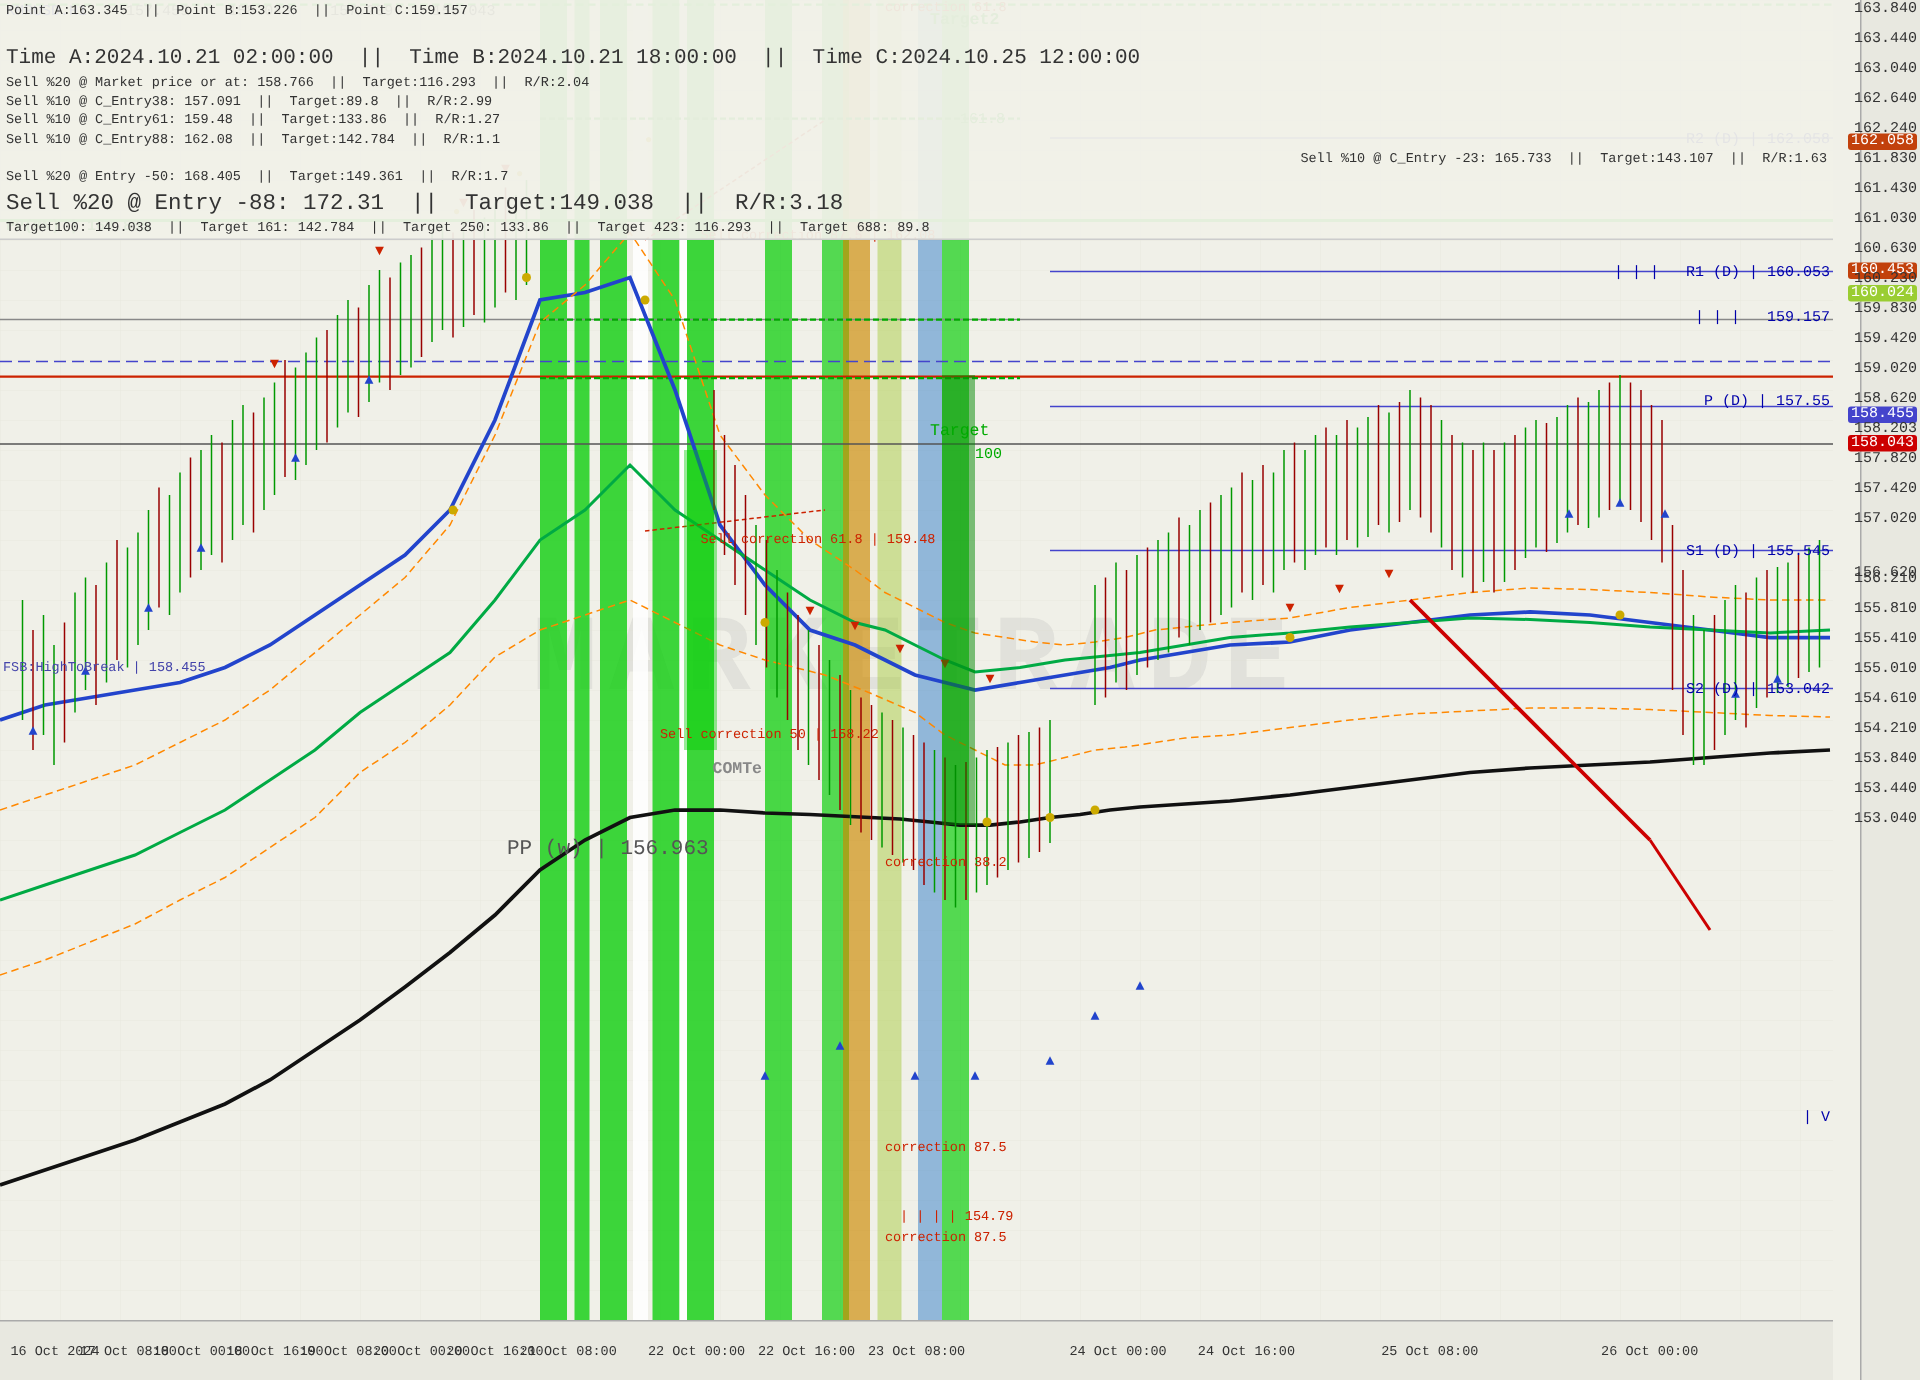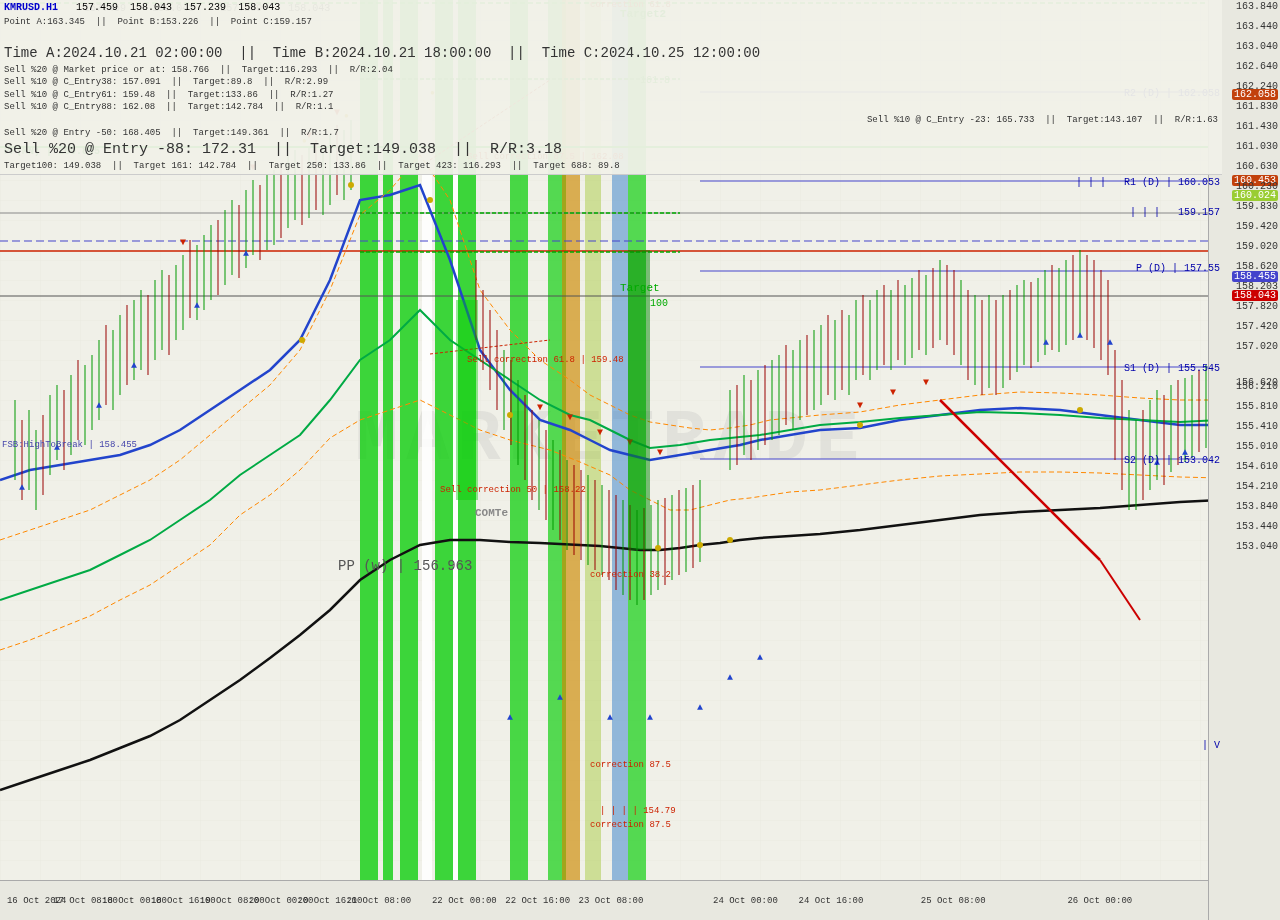--- a/index.html
+++ b/index.html
@@ -34,21 +34,21 @@
       white-space: nowrap;
       overflow: hidden;
     }
     .info-line span { margin-right: 4px; }
     .blue { color: #0000cc; }
 
     #price-scale {
       position: absolute;
       right: 0;
       top: 0;
-      width: 72px;
+      width: 40px;
       height: 100%;
       background: #e8e8e0;
       border-left: 1px solid #aaa;
       z-index: 5;
     }
     .price-label {
       position: absolute;
       right: 2px;
       font-size: 10px;
       color: #333;
@@ -529,28 +529,20 @@
     <div class="time-label" style="left:38%;">22 Oct 00:00</div>
     <div class="time-label" style="left:44%;">22 Oct 16:00</div>
     <div class="time-label" style="left:50%;">23 Oct 08:00</div>
     <div class="time-label" style="left:61%;">24 Oct 00:00</div>
     <div class="time-label" style="left:68%;">24 Oct 16:00</div>
     <div class="time-label" style="left:78%;">25 Oct 08:00</div>
     <div class="time-label" style="left:90%;">26 Oct 00:00</div>
   </div>
 
   <div style="position:absolute; top:0; left:0; right:58px; background:rgba(240,240,232,0.95); padding:1px 4px; z-index:20; pointer-events:none; border-bottom:1px solid #ccc;">
-    <div style="font-size:10px; line-height:1.45;">
-      <span style="color:#0000cc; font-weight:bold;">KMRUSD.H1</span>
-      &nbsp;
-      <span>157.459</span>&nbsp;
-      <span>158.043</span>&nbsp;
-      <span>157.239</span>&nbsp;
-      <span>158.043</span>
-    </div>
     <div style="font-size:9px; color:#333; line-height:1.4;">Point A:163.345 &nbsp;||&nbsp; Point B:153.226 &nbsp;||&nbsp; Point C:159.157</div>
     <div style="font-size:14px; color:#333; line-height:1.4;margin-top:16px;">Time A:2024.10.21 02:00:00 &nbsp;||&nbsp; Time B:2024.10.21 18:00:00 &nbsp;||&nbsp; Time C:2024.10.25 12:00:00</div>
     <div style="font-size:9px; color:#333; line-height:1.4;">Sell %20 @ Market price or at: 158.766 &nbsp;||&nbsp; Target:116.293 &nbsp;||&nbsp; R/R:2.04</div>
     <div style="font-size:9px; color:#333; line-height:1.4;">Sell %10 @ C_Entry38: 157.091 &nbsp;||&nbsp; Target:89.8 &nbsp;||&nbsp; R/R:2.99</div>
     <div style="font-size:9px; color:#333; line-height:1.4;">Sell %10 @ C_Entry61: 159.48 &nbsp;||&nbsp; Target:133.86 &nbsp;||&nbsp; R/R:1.27</div>
     <div style="font-size:9px; color:#333; line-height:1.4;">Sell %10 @ C_Entry88: 162.08 &nbsp;||&nbsp; Target:142.784 &nbsp;||&nbsp; R/R:1.1</div>
     <div style="font-size:9px; color:#333; line-height:1.4;text-align:right;">Sell %10 @ C_Entry -23: 165.733 &nbsp;||&nbsp; Target:143.107 &nbsp;||&nbsp; R/R:1.63</div>
     <div style="font-size:9px; color:#333; line-height:1.4;">Sell %20 @ Entry -50: 168.405 &nbsp;||&nbsp; Target:149.361 &nbsp;||&nbsp; R/R:1.7</div>
     <div style="font-size:15px; color:#333; line-height:1.4;">Sell %20 @ Entry -88: 172.31 &nbsp;||&nbsp; Target:149.038 &nbsp;||&nbsp; R/R:3.18</div>
     <div style="font-size:9px; color:#333; line-height:1.4;">Target100: 149.038 &nbsp;||&nbsp; Target 161: 142.784 &nbsp;||&nbsp; Target 250: 133.86 &nbsp;||&nbsp; Target 423: 116.293 &nbsp;||&nbsp; Target 688: 89.8</div>

